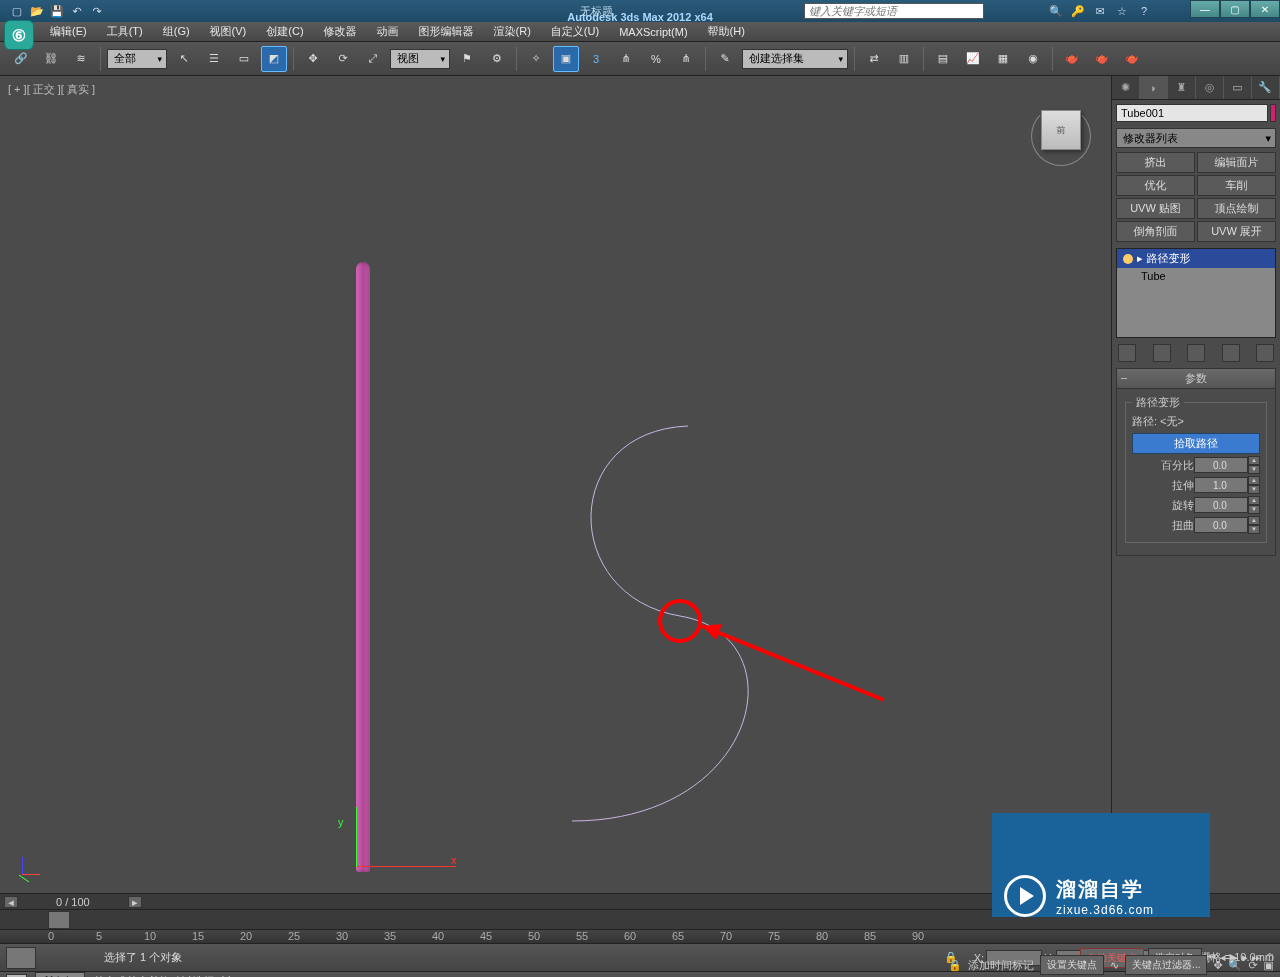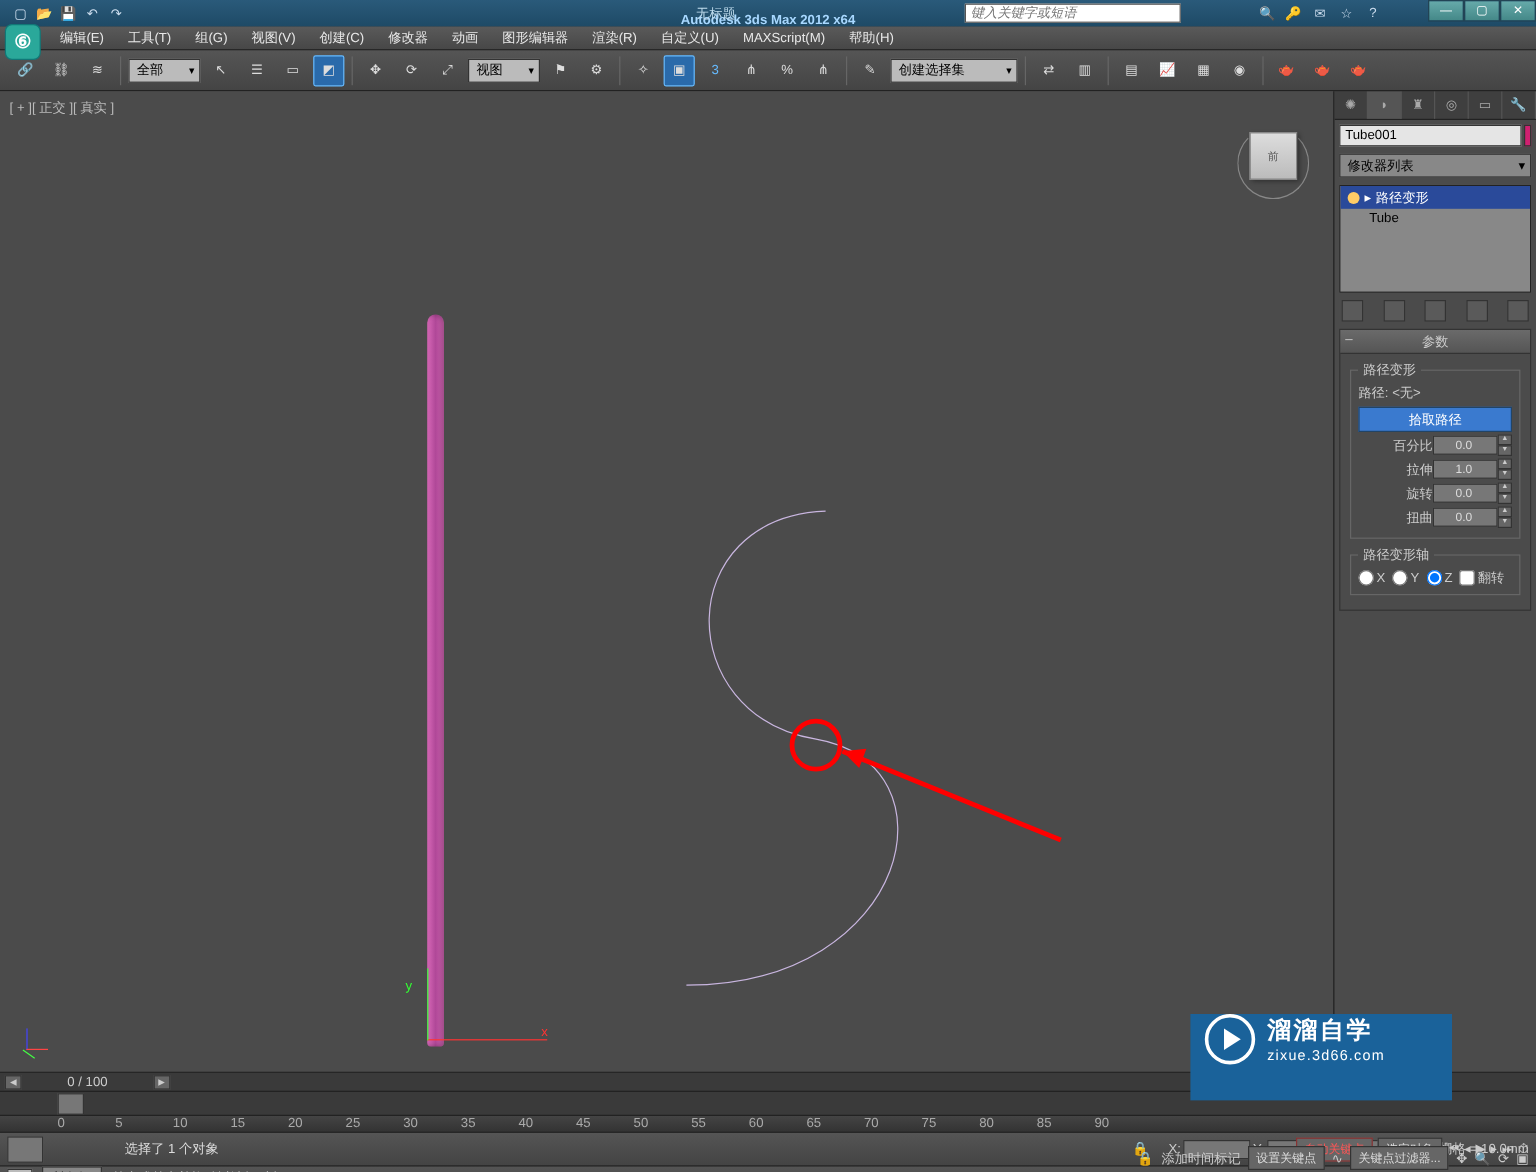--- a/index.html
+++ b/index.html
@@ -105,21 +105,21 @@
 .statusbar .right{position:absolute; right:6px; display:flex; align-items:center; gap:4px;}
 .key-btn{ padding:2px 6px; background:#666; border:1px solid #333; color:#ddd; font-size:10px;}
 .key-btn.red{ color:#f55; border-color:#833;}
 .bottombar{ height:20px; background:linear-gradient(#555,#444); display:flex; align-items:center; padding:0 6px; gap:8px; border-top:1px solid #222; font-size:11px;}
 .bottombar .script-btn{ padding:1px 6px; background:#bbb; color:#a00; border:1px solid #333; font-weight:bold;}
 .bottombar .field{ padding:1px 6px; background:#888; color:#000; border:1px solid #333;}
 .bottombar .hint{ color:#ccc;}
 .bottombar .right{ position:absolute; right:6px; bottom:2px; display:flex; gap:6px; align-items:center;}
 
 
-.watermark{ position:absolute; right:70px; bottom:60px; width:218px; height:72px; background:#1a629a; display:flex; align-items:flex-start; gap:10px; padding:0 12px; z-index:10;}
+.watermark{ position:absolute; right:70px; bottom:60px; width:218px; height:104px; background:#1a629a; display:flex; align-items:flex-end; gap:10px; padding:0 12px; z-index:10;}
 .watermark .play{ width:42px; height:42px; border:3px solid #fff; border-radius:50%; display:flex; align-items:center; justify-content:center;}
 .watermark .play::after{content:""; border-left:14px solid #fff; border-top:9px solid transparent; border-bottom:9px solid transparent; margin-left:4px;}
 .watermark .txt{ color:#fff;}
 .watermark .txt .big{ font-size:20px; font-weight:bold; letter-spacing:2px;}
 .watermark .txt .small{ font-size:12px; letter-spacing:1px;}
 
 </style>
 </head>
 <body>
 
@@ -247,20 +247,30 @@
       <div>♜</div>
       <div>◎</div>
       <div>▭</div>
       <div>🔧</div>
     </div>
     <div class="name-row">
       <input value="Tube001" style="">
       <div class="color"></div>
     </div>
     <div class="modlist-combo">修改器列表</div>
+    <div class="mod-buttons">
+      <div>挤出</div>
+      <div>编辑面片</div>
+      <div>优化</div>
+      <div>车削</div>
+      <div>UVW 贴图</div>
+      <div>顶点绘制</div>
+      <div>倒角剖面</div>
+      <div>UVW 展开</div>
+    </div>
 
     <div class="mod-stack">
       <div class="row sel">
           <span class="bulb"></span>
           <span>▸</span>
           <span>路径变形</span>
         </div>
       <div class="row">
           <span style="width:14px;"></span>
           <span>Tube</span>
@@ -307,41 +317,20 @@
           </div>
           <div class="spin-row">
             <label>扭曲</label>
             <div class="spin">0.0</div>
             <div class="arrows">
                 <span>▲</span>
                 <span>▼</span>
               </div>
           </div>
         </fieldset>
-        <fieldset>
-          <legend>路径变形轴</legend>
-          <div class="radio-row">
-            <label>
-                <input type="radio" name="ax" style="">
-                <span>X</span>
-              </label>
-            <label>
-                <input type="radio" name="ax" style="">
-                <span>Y</span>
-              </label>
-            <label>
-                <input type="radio" name="ax" checked="" style="">
-                <span>Z</span>
-              </label>
-            <label>
-                <input type="checkbox" style="">
-                <span>翻转</span>
-              </label>
-          </div>
-        </fieldset>
       </div>
     </div>
   </div>
 </div>
 
 <div class="hscroll">
   <div class="btn">◂</div>
   <div style="flex:0 0 30px;"></div>
   <span>0 / 100</span>
   <div style="flex:0 0 30px;"></div>

